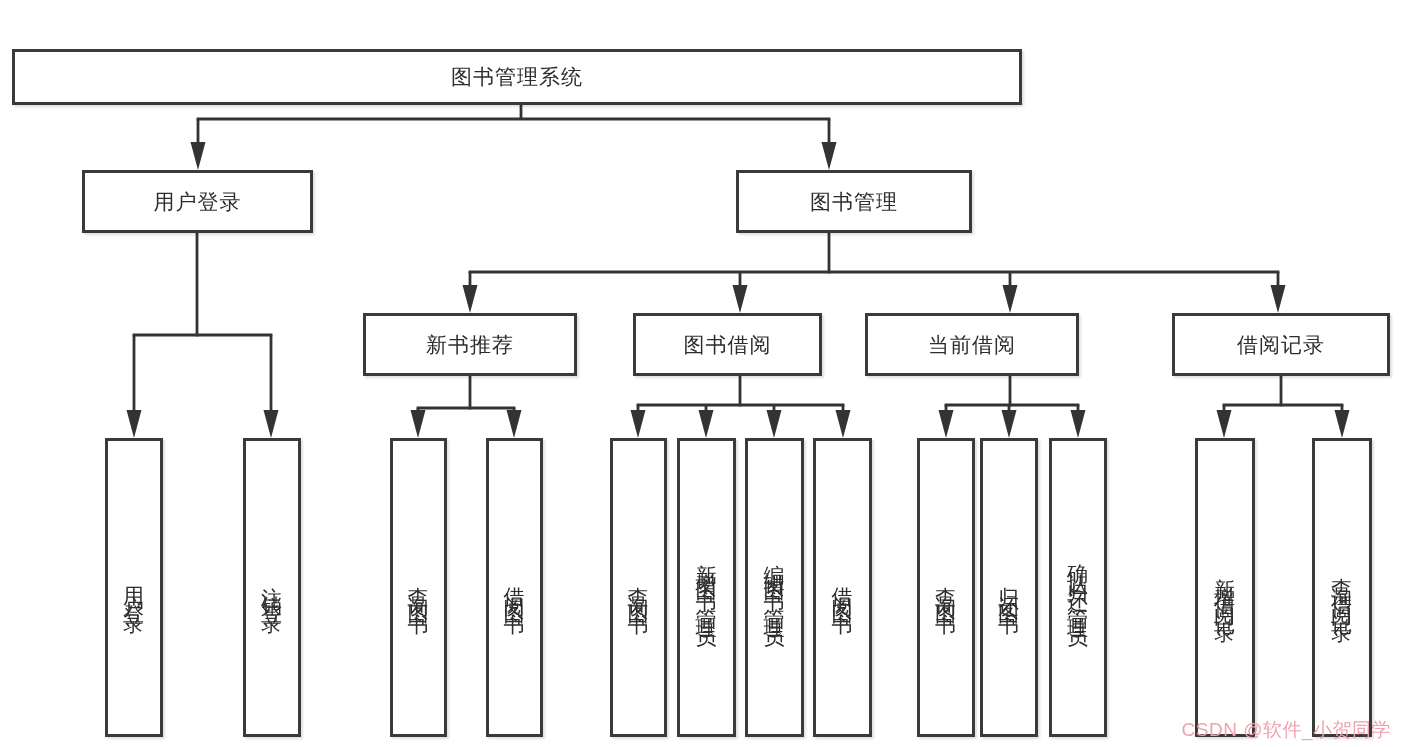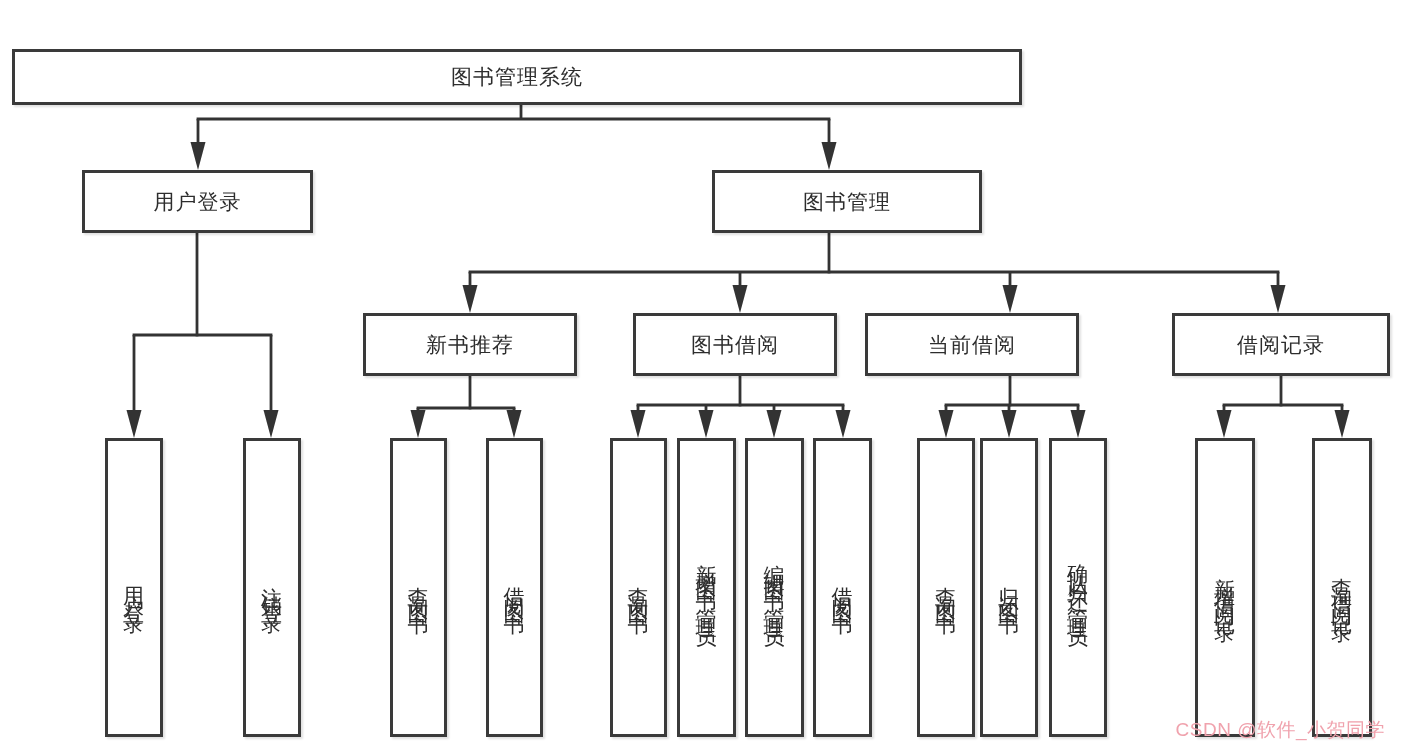--- a/index.html
+++ b/index.html
@@ -53,21 +53,21 @@
     z-index: 1;
   }
   #connectors path, #connectors line {
     stroke: #333333;
     stroke-width: 2.8;
     fill: none;
   }
   #connectors polygon { fill: #333333; stroke: none; }
   .watermark {
     position: absolute;
-    right: 20px;
+    right: 14px;
     bottom: 4px;
     font-size: 19px;
     color: #f0a2ad;
     z-index: 3;
     letter-spacing: 0.5px;
   }
 </style>
 </head>
 <body>
 
@@ -127,24 +127,24 @@
         <line x1="1224" y1="405" x2="1224" y2="420"></line>
         <polygon points="1216.5,410 1231.5,410 1224,438"></polygon>
         <line x1="1342" y1="405" x2="1342" y2="420"></line>
         <polygon points="1334.5,410 1349.5,410 1342,438"></polygon>
       </g>
   </svg>
 
   <div class="hbox" style="left:12px; top:13px; width:1010px; height:56px;margin-top:36px;">图书管理系统</div>
 
   <div class="hbox" style="left:82px; top:170px; width:231px; height:63px;">用户登录</div>
-  <div class="hbox" style="left:712px; top:170px; width:270px; height:63px;">图书管理</div>
+  <div class="hbox" style="left:736px; top:170px; width:236px; height:63px;">图书管理</div>
 
   <div class="hbox" style="left:363px; top:313px; width:214px; height:63px;text-align:right;">新书推荐</div>
-  <div class="hbox" style="left:633px; top:313px; width:204px; height:63px;">图书借阅</div>
+  <div class="hbox" style="left:633px; top:313px; width:189px; height:63px;">图书借阅</div>
   <div class="hbox" style="left:865px; top:313px; width:214px; height:63px;">当前借阅</div>
   <div class="hbox" style="left:1172px; top:313px; width:218px; height:63px;">借阅记录</div>
 
   <div class="vbox" style="left:105px; width:58px;">
     <span>用户登录</span>
     </div>
   <div class="vbox" style="left:243px; width:58px;">
     <span>注销登录</span>
     </div>
   <div class="vbox" style="left:390px; width:57px;">

